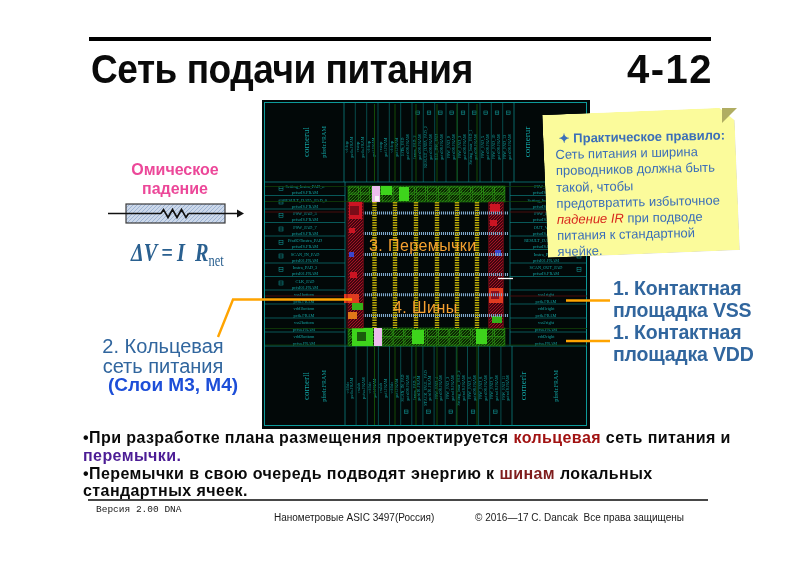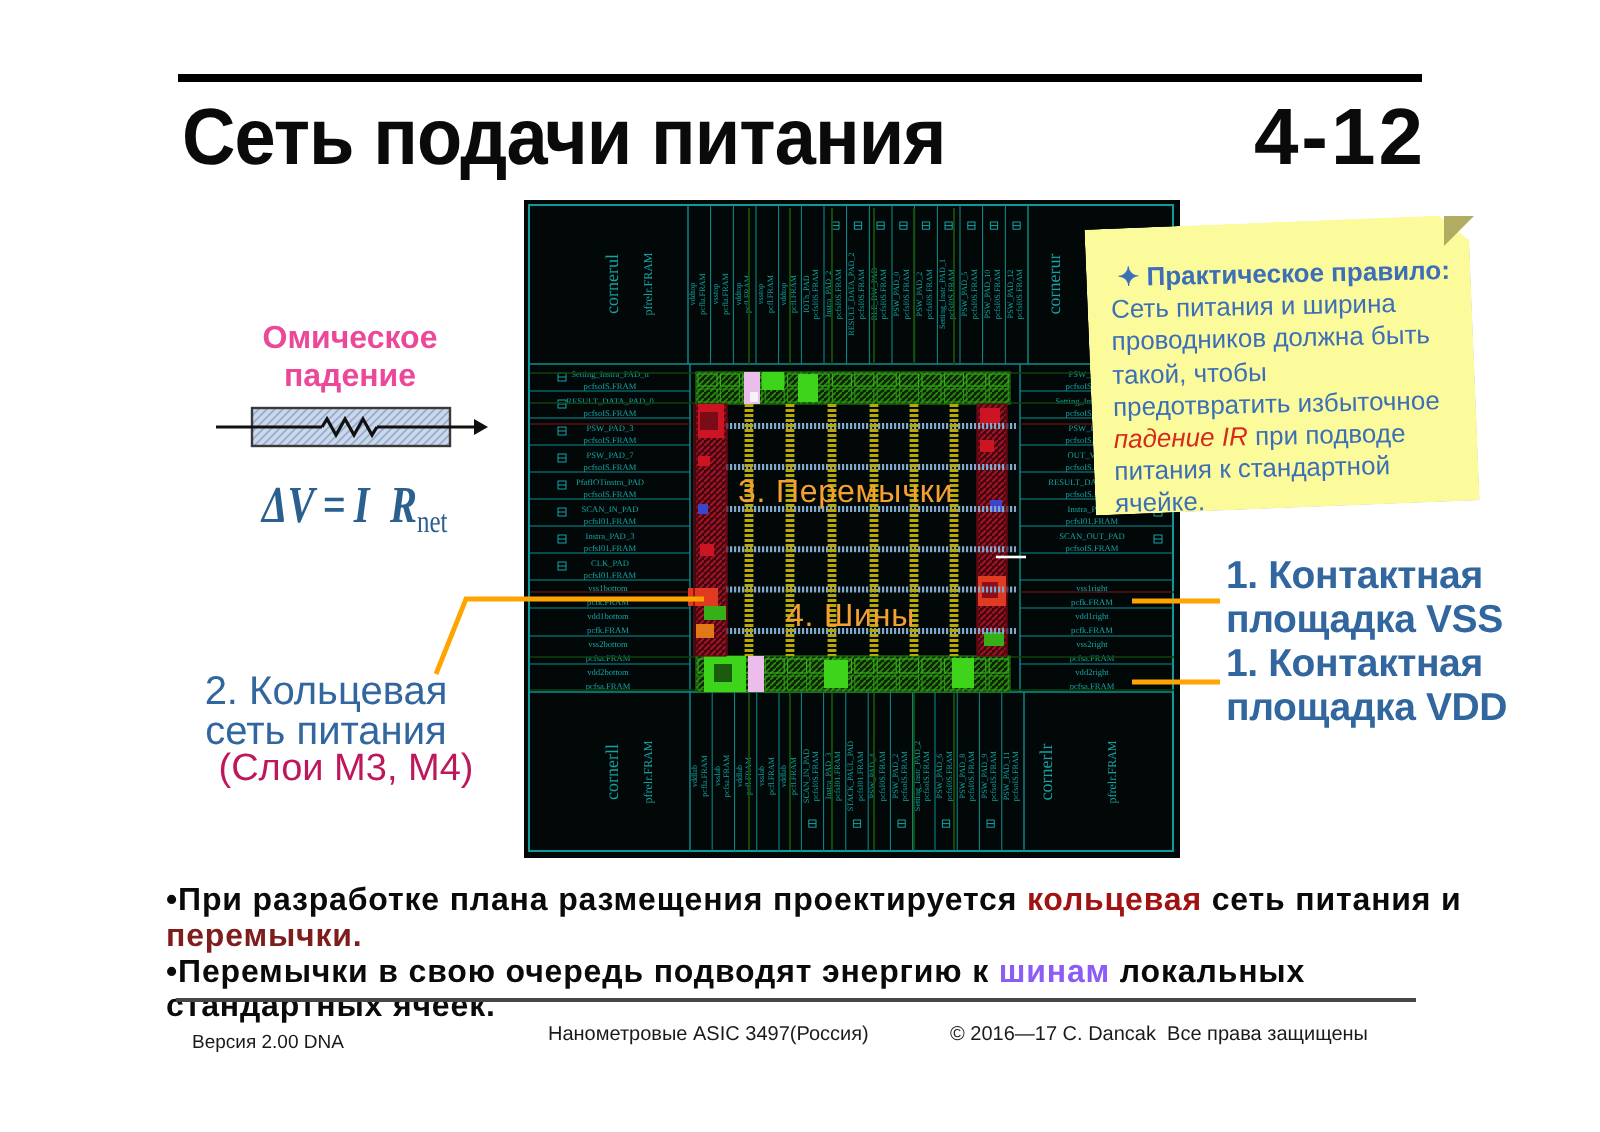--- a/index.html
+++ b/index.html
@@ -491,28 +491,28 @@
 <div>питания к стандартной</div>
 <div>ячейке.</div>
 </div>
 
 <div class="abs" style="left:613px;top:278px;font-size:19.5px;font-weight:bold;color:#31669e;line-height:21.5px;white-space:nowrap;letter-spacing:-0.2px;">1. Контактная<br>площадка VSS</div>
 
 <div class="abs" style="left:613px;top:322px;font-size:19.5px;font-weight:bold;color:#31669e;line-height:21.5px;white-space:nowrap;letter-spacing:-0.2px;">1. Контактная<br>площадка VDD</div>
 
 <div class="abs" style="left:78px;top:337px;width:170px;text-align:center;font-size:20px;font-weight:normal;color:#31669e;line-height:19.5px;">2. Кольцевая<br>сеть питания</div>
 
-<div class="abs" style="left:88px;top:374px;width:170px;text-align:center;font-size:19px;font-weight:normal;color:#be185d;">(Слои М3, М4)</div>
-
-<div class="abs" style="left:83px;top:429px;width:700px;font-size:16px;font-weight:bold;color:#0a0a0a;line-height:17.8px;letter-spacing:0.42px;margin-top:13px;">
+<div class="abs" style="left:88px;top:374px;width:170px;text-align:center;font-size:19px;font-weight:bold;color:#1d4ed8;">(Слои М3, М4)</div>
+
+<div class="abs" style="left:83px;top:429px;width:700px;font-size:16px;font-weight:bold;color:#0a0a0a;line-height:17.8px;letter-spacing:0.42px;">
 <div>•При разработке плана размещения проектируется <span style="color:#a11212;">кольцевая</span> сеть питания и</div>
-<div style="color:#7f1d1d;">перемычки.</div>
-<div>•Перемычки в свою очередь подводят энергию к <span style="color:#8b5cf6;">шинам</span> локальных</div>
+<div style="color:#4c1d95;">перемычки.</div>
+<div>•Перемычки в свою очередь подводят энергию к <span style="color:#7f1d1d;">шинам</span> локальных</div>
 <div>стандартных ячеек.</div>
 </div>
 
 <div class="abs" style="left:88px;top:499px;width:620px;height:1.5px;background:#474747;"></div>
 
-<div class="abs" style="left:96px;top:516px;font-size:9.5px;color:#1a1a1a;">Версия 2.00 DNA</div>
+<div class="abs" style="left:96px;top:504px;font-size:9.5px;color:#1a1a1a;font-family:Liberation Mono, monospace;">Версия 2.00 DNA</div>
 
 <div class="abs" style="left:250px;top:512px;font-size:10px;color:#1a1a1a;padding-left:24px;">Нанометровые ASIC 3497(Россия)</div>
 
 <div class="abs" style="left:475px;top:512px;font-size:10px;color:#1a1a1a;">© 2016—17 C. Dancak&nbsp;&nbsp;Все права защищены</div>
 
 </body></html>

